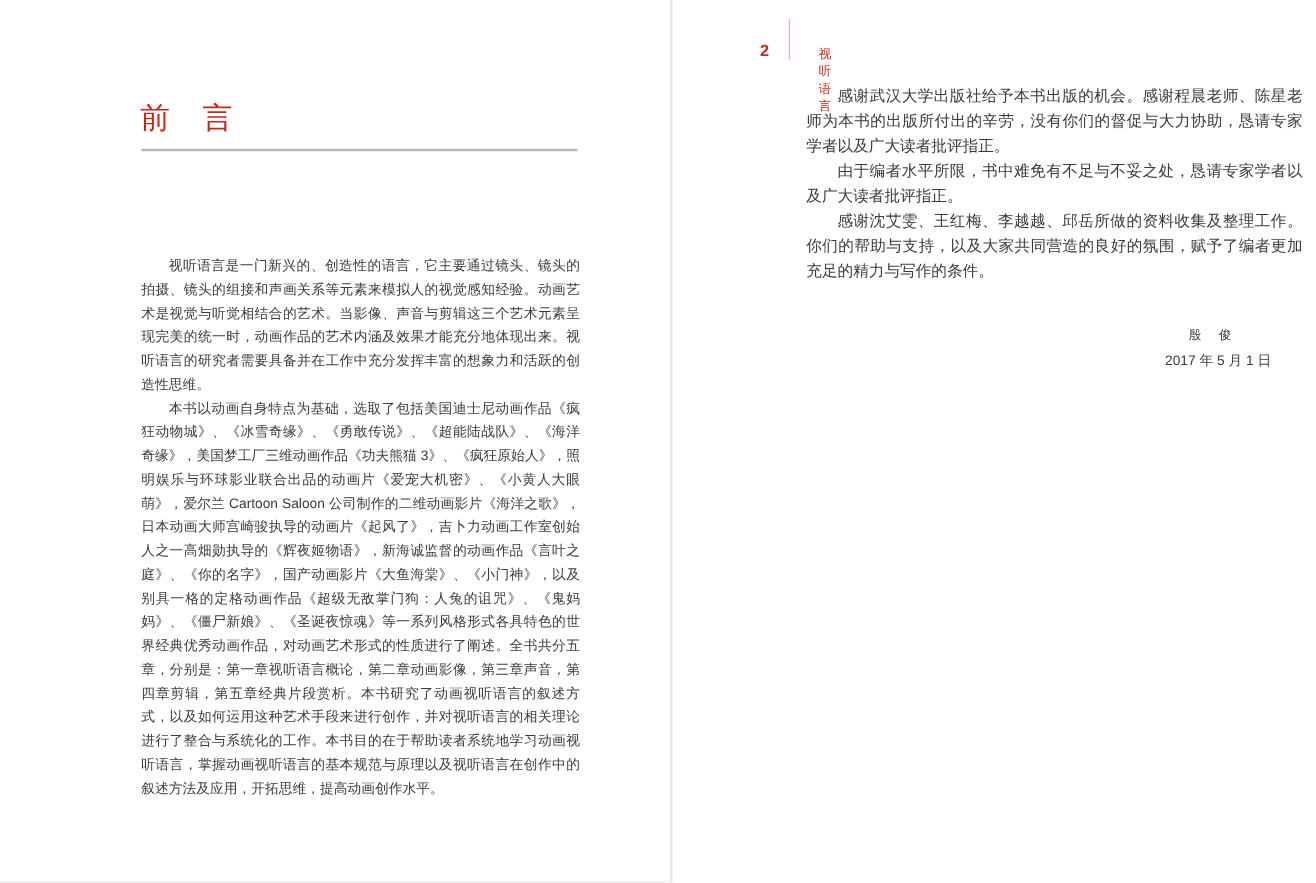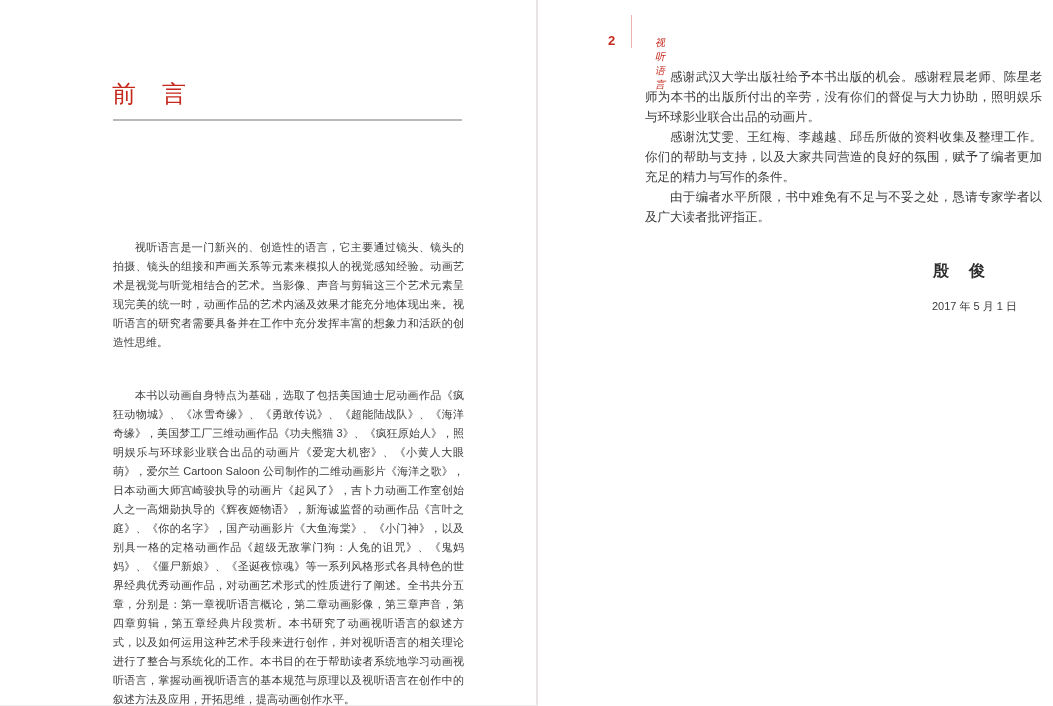--- a/index.html
+++ b/index.html
@@ -46,21 +46,21 @@
   }
   .left-body {
     position: absolute;
     left: 113px; top: 204px;
     width: 351px;
     font-size: 11px;
     line-height: 19px;
     text-align: justify;
     color: #3b3b3b;
   }
-  .left-body p { text-indent: 2em; margin-top: 34px; }
+  .left-body p { text-indent: 2em; }
 
   
   .right-header { position: absolute; top: 0; left: 0; }
   .folio-number {
     position: absolute;
     left: 608px; top: 33px;
     font-size: 13px;
     font-weight: bold;
     color: #c5281c;
   }
@@ -70,51 +70,50 @@
     width: 1px; height: 33px;
     background: #eab4b0;
   }
   .running-title {
     position: absolute;
     left: 655px; top: 36px;
     font-size: 10px;
     font-weight: 500;
     letter-spacing: 4px;
     color: #c5281c;
-    font-style: italic;
   }
   .right-body {
     position: absolute;
     left: 645px; top: 67px;
     width: 397px;
     font-size: 12.5px;
     line-height: 20px;
     text-align: justify;
     color: #3b3b3b;
   }
   .right-body p.indent { text-indent: 2em; }
 
   .signature-block {
     position: absolute;
     left: 645px; top: 261px;
     width: 397px;
   }
   .author-signature {
     text-align: right;
     padding-right: 55px;
-    font-size: 16px;
-    font-weight: bold;
+    font-size: 10px;
+    font-weight: normal;
     letter-spacing: 2px;
     color: #2e2e2e;
     white-space: pre;
   }
   .publish-date {
     text-align: right;
     padding-right: 25px;
-    margin-top: 17px;
+    margin-top: 6px;
     font-size: 11px;
     color: #3b3b3b;
   }
 </style>
 </head>
 <body>
 
 <div class="gutter"></div>
 <div class="page-bottom-edge"></div>
 
@@ -129,22 +128,22 @@
 </div>
 
 <div>
   <div class="right-header">
     <span class="folio-number">2</span>
     <span class="header-divider"></span>
     <span class="running-title">视听语言</span>
   </div>
 
   <div class="right-body">
-    <p class="indent">感谢武汉大学出版社给予本书出版的机会。感谢程晨老师、陈星老师为本书的出版所付出的辛劳，没有你们的督促与大力协助，照明娱乐与环球影业联合出品的动画片。</p>
+    <p class="indent">感谢武汉大学出版社给予本书出版的机会。感谢程晨老师、陈星老师为本书的出版所付出的辛劳，没有你们的督促与大力协助，恳请专家学者以及广大读者批评指正。</p>
+    <p class="indent">由于编者水平所限，书中难免有不足与不妥之处，恳请专家学者以及广大读者批评指正。</p>
     <p class="indent">感谢沈艾雯、王红梅、李越越、邱岳所做的资料收集及整理工作。你们的帮助与支持，以及大家共同营造的良好的氛围，赋予了编者更加充足的精力与写作的条件。</p>
-    <p class="indent">由于编者水平所限，书中难免有不足与不妥之处，恳请专家学者以及广大读者批评指正。</p>
   </div>
 
   <div class="signature-block">
     <div class="author-signature">殷　俊</div>
     <div class="publish-date">2017 年 5 月 1 日</div>
   </div>
 </div>
 
 </body></html>

